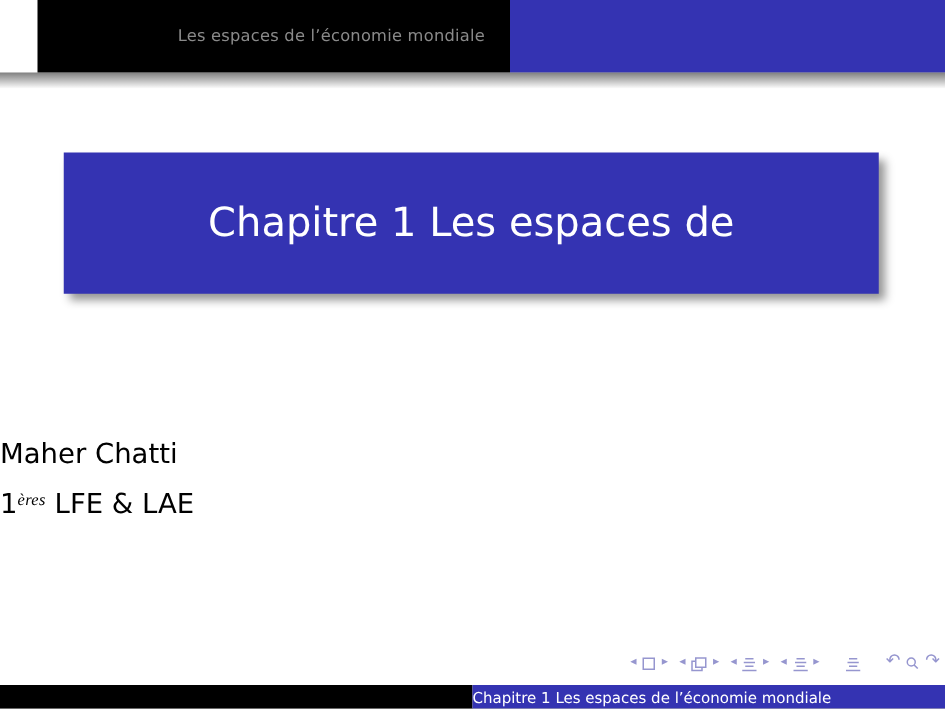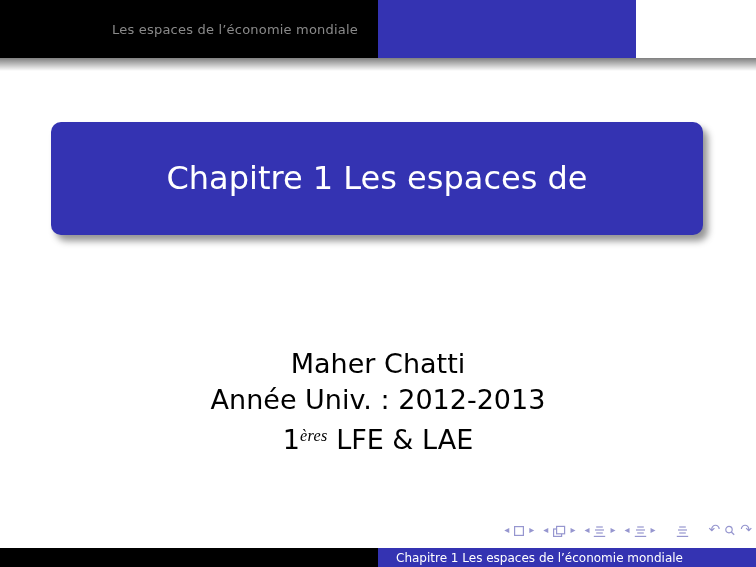--- a/index.html
+++ b/index.html
@@ -17,22 +17,23 @@
     position:relative;
     width:756px;height:567px;
     margin:0 auto;
     background:var(--background);
     overflow:hidden;
     font-family:"DejaVu Sans","Liberation Sans",sans-serif;
   }
 
   
   .headline{
-    position:absolute;top:0;left:0;width:636px;height:58px;
+    position:absolute;top:0;left:0;width:756px;height:58px;
     display:flex;
+    padding-left:30px;
   }
   .headline-left{
     width:378px;height:100%;
     background:var(--bar-black);
     display:flex;align-items:center;justify-content:flex-end;
     padding-right:20px;
   }
   .headline-left span{
     color:var(--header-text);
     font-size:13px;
@@ -47,38 +48,38 @@
     position:absolute;top:58px;left:0;width:756px;height:13px;
     background:linear-gradient(to bottom, rgba(0,0,0,0.50), rgba(0,0,0,0));
     pointer-events:none;
   }
 
   
   .title-box{
     position:absolute;
     left:51px;top:122px;width:652px;height:113px;
     background:var(--accent-blue);
-    border-radius:10px;
+    border-radius:0;
     box-shadow:5px 6px 7px rgba(0,0,0,0.42);
     display:flex;flex-direction:column;justify-content:center;align-items:center;
   }
   .title-box .tline{
     color:var(--title-text);
     font-size:32px;
     line-height:45px;
     text-align:center;
     white-space:nowrap;
   }
 
   
   .author-block{
     position:absolute;left:0;right:0;top:346px;
-    text-align:center;
+    text-align:left;
     color:var(--body-text);
-    font-size:27px;
+    font-size:22px;
     line-height:36px;
   }
   .class-line sup{
     font-size:0.60em;
     font-style:italic;
     vertical-align:0.50em;
     letter-spacing:0.3px;
     font-family:Liberation Serif, serif;
   }
 
@@ -97,21 +98,20 @@
 
   
   .footline{
     position:absolute;left:0;bottom:0;width:756px;height:19px;
     display:flex;
   }
   .foot-left{width:378px;height:100%;background:var(--bar-black);}
   .foot-right{
     flex:1;height:100%;background:var(--accent-blue);
     display:flex;align-items:center;
-    padding-left:18px;
   }
   .foot-right span{
     color:#fff;font-size:12px;white-space:nowrap;
   }
 </style>
 </head>
 <body>
 
 <div class="slide">
 
@@ -122,21 +122,20 @@
     <div class="headline-right"></div>
   </div>
   <div class="headline-shadow"></div>
 
   <div class="title-box">
     <div class="tline">Chapitre 1 Les espaces de</div>
   </div>
 
   <div class="author-block">
     <div>Maher Chatti</div>
-    <div>Année Univ. : 2012-2013</div>
     <div class="class-line"><span>1</span><sup>ères</sup><span> LFE &amp; LAE</span></div>
   </div>
 
   <div class="nav">
 
     <div class="nav-group">
       <span class="tri">◂</span>
       <svg width="12" height="12" viewBox="0 0 12 12">
         <rect x="1.6" y="1.6" width="8.8" height="8.8" fill="none" stroke="currentColor" stroke-width="1.2"></rect>
       </svg>

